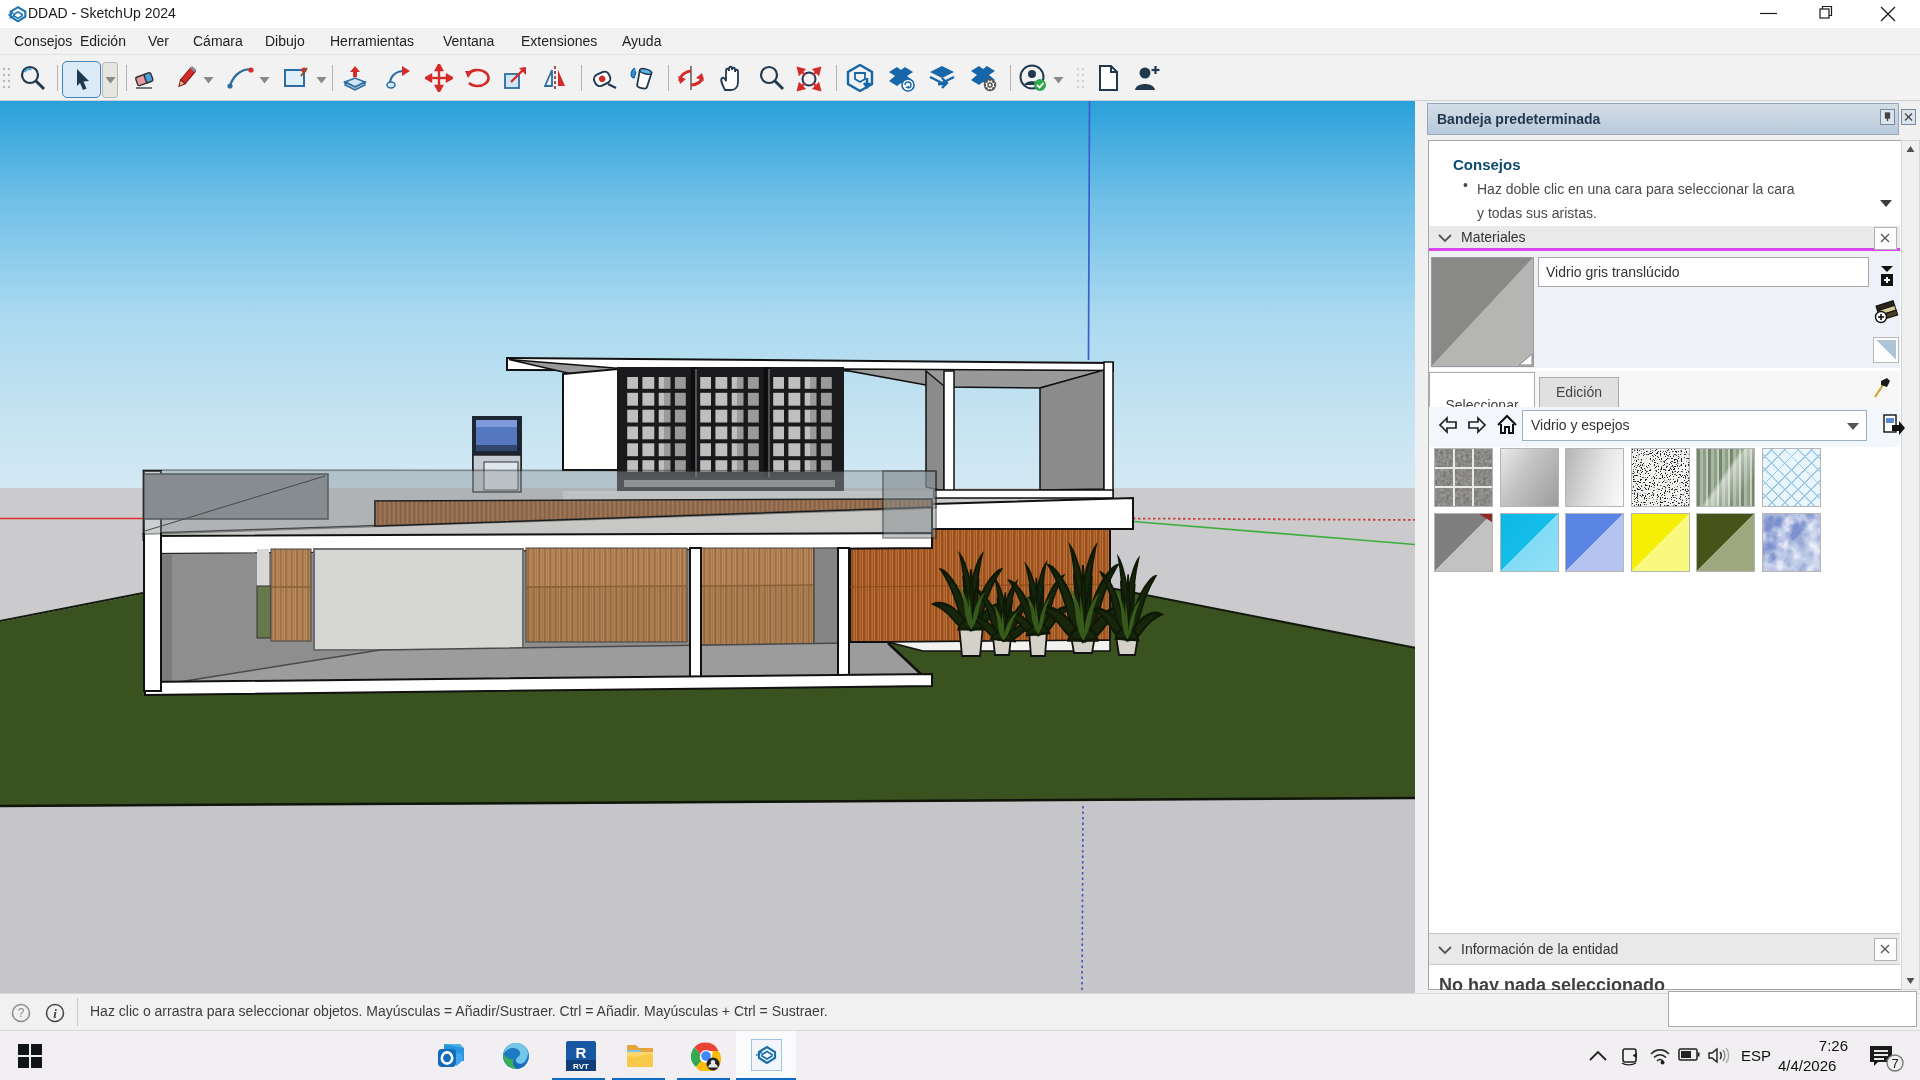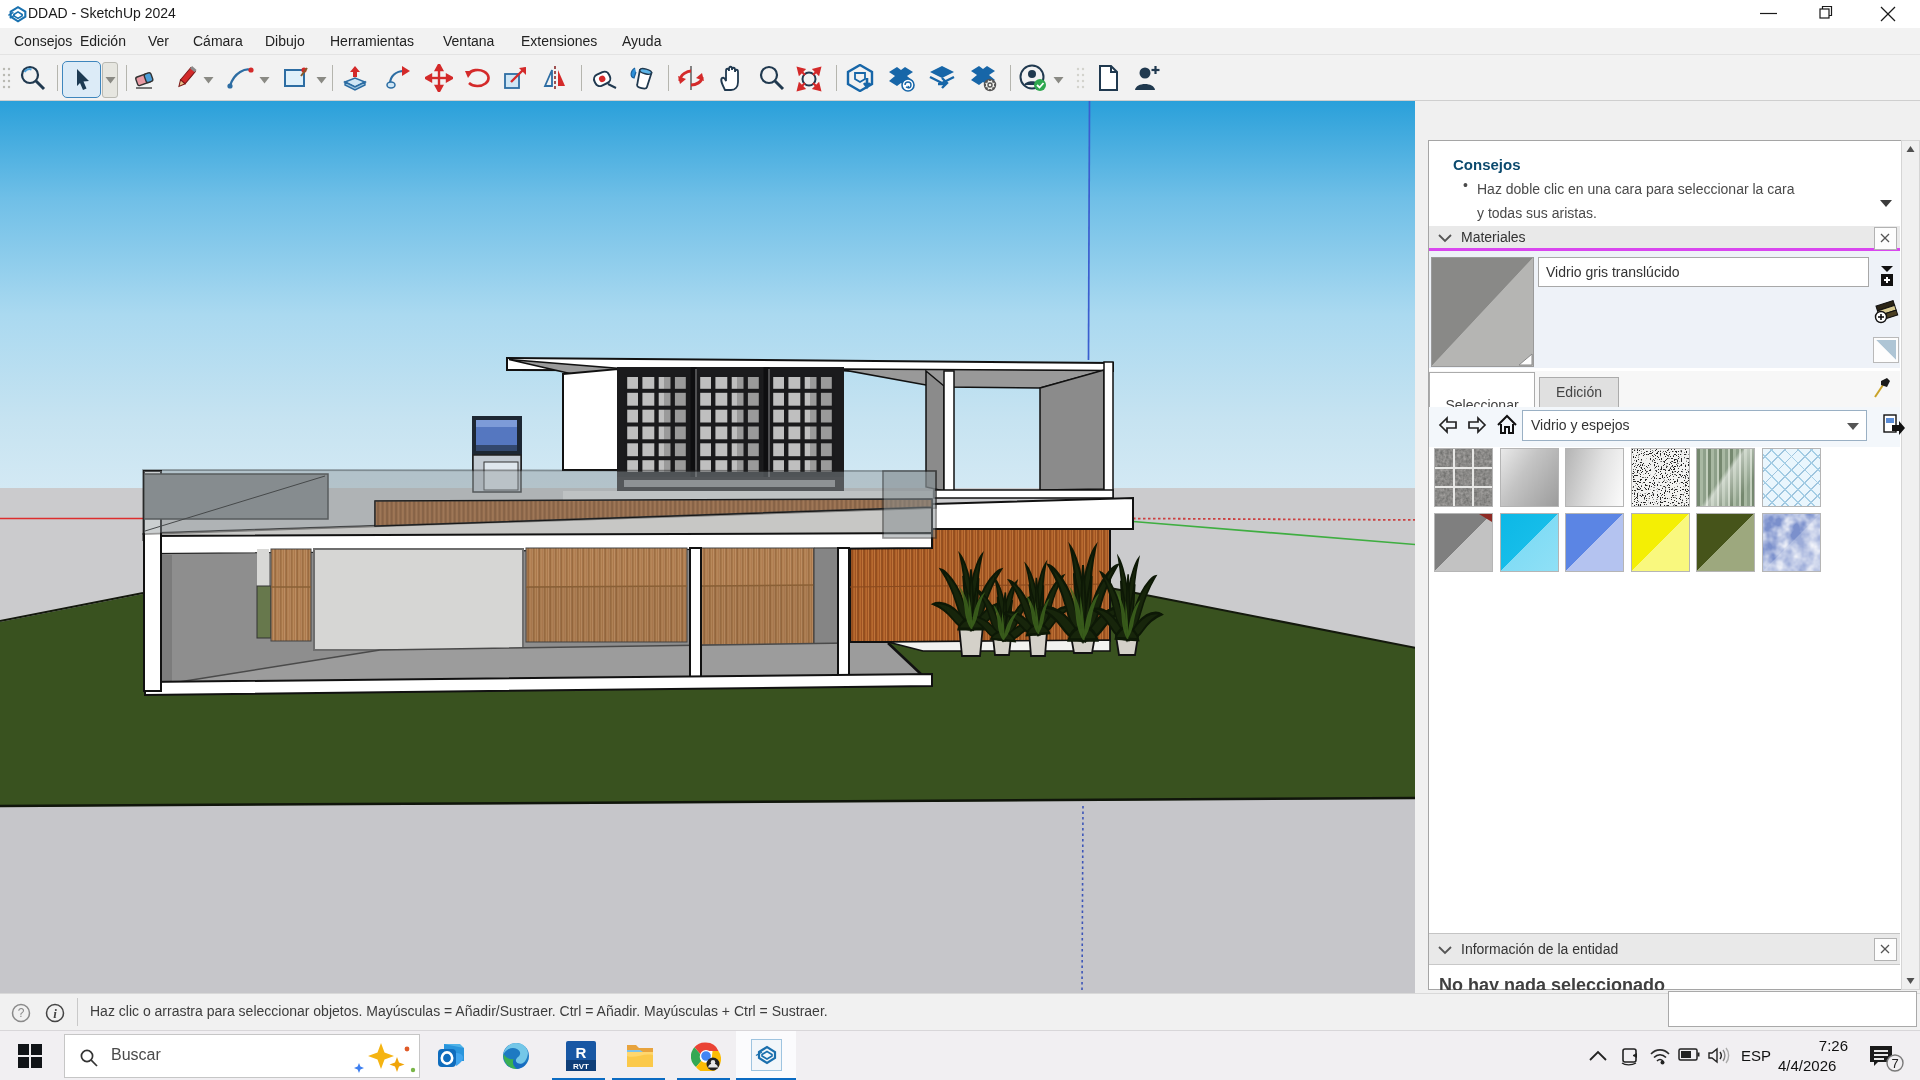--- a/index.html
+++ b/index.html
@@ -515,20 +515,39 @@
     <use href="#plantlite" transform="translate(1038,634) scale(0.95,1.65) rotate(-3)"></use>
     <use href="#plantlite" transform="translate(1083,640) scale(1.2,2.2)"></use>
     <use href="#plantlite" transform="translate(1127,639) scale(0.95,1.9) rotate(2)"></use>
   </g>
 </g>
 </svg>
 </div>
 
 <div id="panel">
 
+  <div class="abs" style="left:6px;top:2px;width:472px;height:32px;background:linear-gradient(#d3dde7,#b9c9da);border:1px solid #98a8ba">
+    <div class="abs" style="left:9px;top:7px;font-size:14px;font-weight:bold;color:#25374e">Bandeja predeterminada</div>
+    <div class="abs" style="left:452px;top:5px;width:15px;height:16px;background:#dbe3ec;border:1px solid #7a8a9c">
+      <svg width="13" height="14" viewBox="0 0 13 14">
+          <g stroke="#444" stroke-width="1.3" fill="#444">
+            <rect x="4.5" y="3" width="4" height="5"></rect>
+            <line x1="6.5" y1="8" x2="6.5" y2="11"></line>
+          </g>
+        </svg>
+    </div>
+    <div class="abs" style="left:473px;top:5px;width:15px;height:16px;background:#dbe3ec;border:1px solid #7a8a9c">
+      <svg width="13" height="14" viewBox="0 0 13 14">
+          <g stroke="#444" stroke-width="1.2">
+            <line x1="3" y1="3.5" x2="10" y2="10.5"></line>
+            <line x1="10" y1="3.5" x2="3" y2="10.5"></line>
+          </g>
+        </svg>
+    </div>
+  </div>
 
   <div class="abs" style="left:7px;top:39px;width:473px;height:850px;background:#ffffff;border:1px solid #a5a5a5;border-right:none"></div>
 
   <div class="abs" style="left:480px;top:39px;width:19px;height:850px;background:#f0f0f0;border:1px solid #d5d5d5">
     <div class="abs" style="left:0px;top:0px;width:17px;height:17px;background:#f0f0f0">
       <svg width="17" height="17">
           <polygon points="8.5,5 12.5,11 4.5,11" fill="#505050"></polygon>
         </svg>
     </div>
     <div class="abs" style="left:0px;top:831px;width:17px;height:17px;background:#f0f0f0">
@@ -712,35 +731,20 @@
 
   <svg class="abs" style="left:17px;top:12px" width="26" height="26" viewBox="0 0 26 26">
     <g fill="#111418">
       <rect x="1" y="1" width="11" height="11"></rect>
         <rect x="14" y="1" width="11" height="11"></rect>
       <rect x="1" y="14" width="11" height="11"></rect>
         <rect x="14" y="14" width="11" height="11"></rect>
     </g>
   </svg>
 
-  <div class="abs" style="left:64px;top:3px;width:356px;height:44px;background:#fff;border:1px solid #c6c6c6">
-    <svg class="abs" style="left:14px;top:13px" width="20" height="20" viewBox="0 0 20 20">
-        <circle cx="8" cy="8" r="5.6" fill="none" stroke="#333" stroke-width="1.7"></circle>
-        <line x1="12.2" y1="12.2" x2="18" y2="18" stroke="#333" stroke-width="1.7"></line>
-      </svg>
-    <div class="abs" style="left:46px;top:11px;font-size:16px;color:#4a4a4a">Buscar</div>
-
-    <svg class="abs" style="left:280px;top:4px" width="72" height="38" viewBox="0 0 72 38">
-      <path d="M36 4 L39.5 13.5 L49 17 L39.5 20.5 L36 30 L32.5 20.5 L23 17 L32.5 13.5 Z" fill="#f5b412"></path>
-      <path d="M52 18 L54 23.5 L59.5 25.5 L54 27.5 L52 33 L50 27.5 L44.5 25.5 L50 23.5 Z" fill="#f0a50a"></path>
-      <path d="M14 24 L15.4 27.6 L19 29 L15.4 30.4 L14 34 L12.6 30.4 L9 29 L12.6 27.6 Z" fill="#3d7ff0"></path>
-      <circle cx="62" cy="10" r="2.4" fill="#e05a28"></circle>
-      <circle cx="68" cy="31" r="2.2" fill="#7ab648"></circle>
-    </svg>
-  </div>
 
   <svg class="abs" style="left:436px;top:10px" width="30" height="30" viewBox="0 0 30 30">
     <path d="M8 3 L24 3 L28 7 L28 20 L8 20 Z" fill="#50b3e8"></path>
     <path d="M8 3 L28 7 L28 20 L8 20 Z" fill="#2a95dc"></path>
     <rect x="2" y="8" width="18" height="18" rx="4" fill="#0f6cbd"></rect>
     <ellipse cx="11" cy="17" rx="5.2" ry="5.6" fill="none" stroke="#fff" stroke-width="2.6"></ellipse>
     <path d="M20 12 C27 12 29 17 25 21 C22 24 20 25 20 25 Z" fill="#41a5ee"></path>
   </svg>
 
   <svg class="abs" style="left:501px;top:10px" width="30" height="30" viewBox="0 0 30 30">

